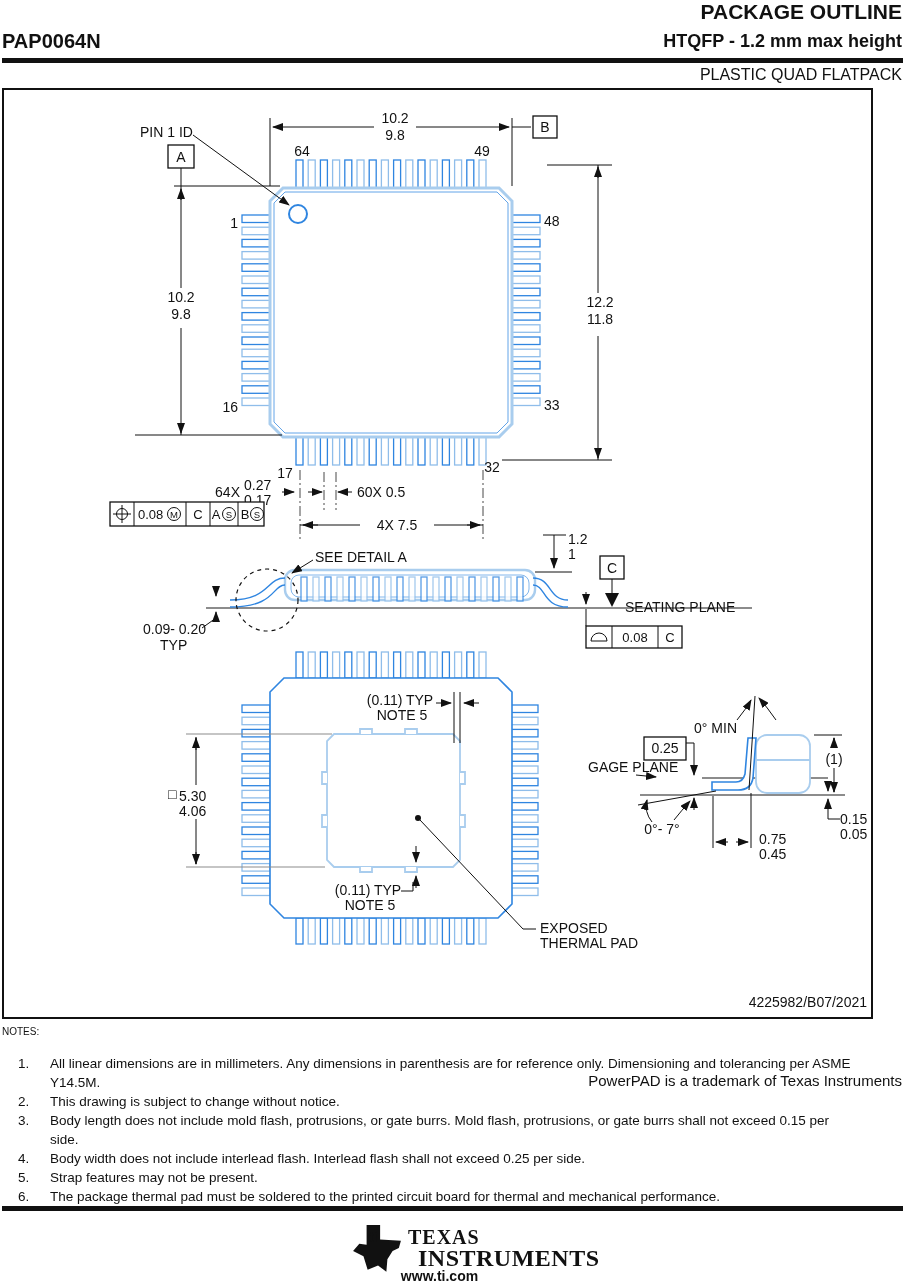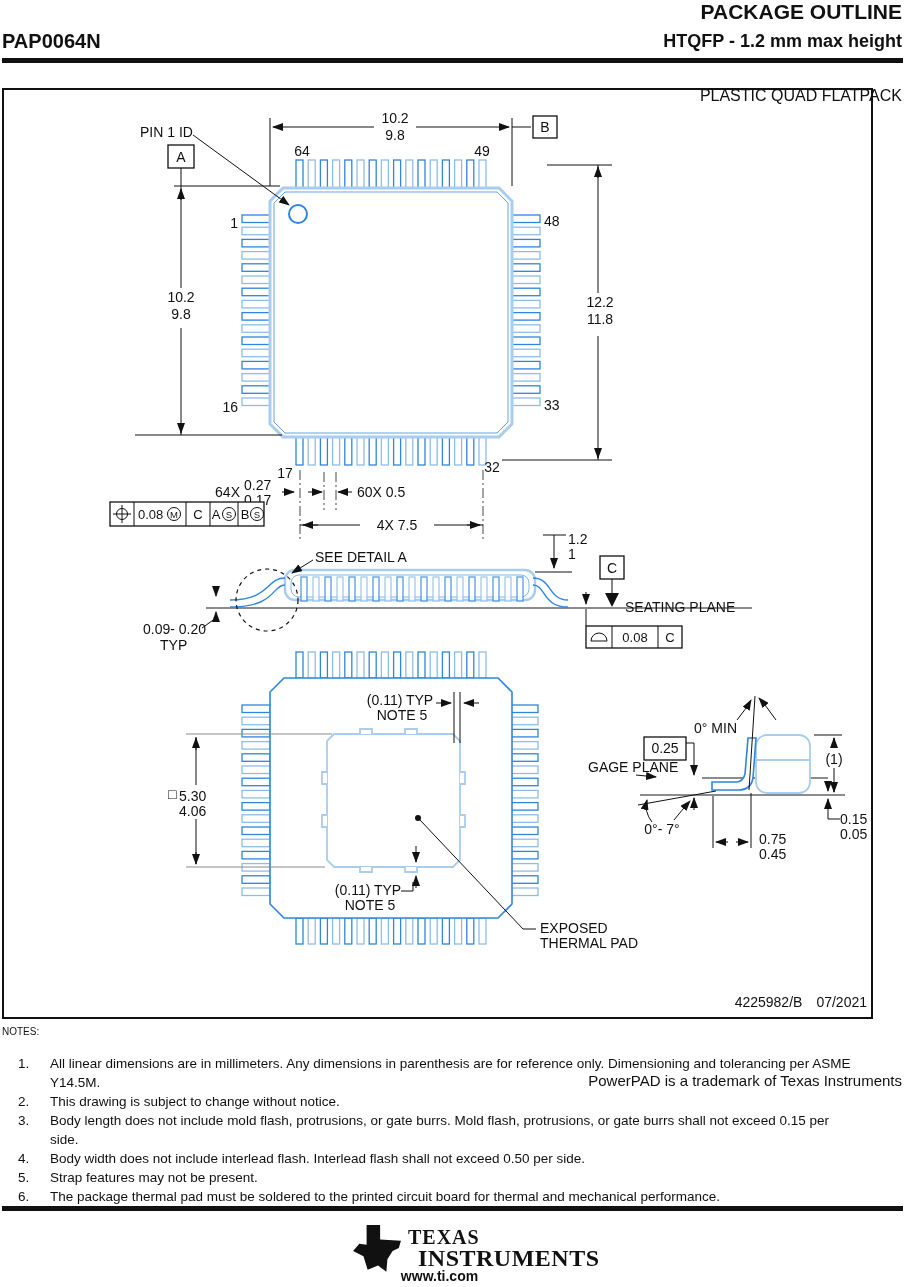--- a/index.html
+++ b/index.html
@@ -7,25 +7,25 @@
   body {
     width:905px; height:1287px; position:relative;
     font-family:"Liberation Sans", sans-serif; color:#111;
     overflow:hidden;
   }
   .abs { position:absolute; }
   .hdr-title { top:0px; right:3px; font-size:21px; font-weight:bold; }
   .hdr-part  { top:30px; left:2px; font-size:20px; font-weight:bold; }
   .hdr-sub   { top:31px; right:3px; font-size:18px; font-weight:bold; }
   .rule-top  { top:58px; left:2px; width:901px; height:5px; background:#111; }
-  .hdr-pkg   { top:66px; right:3px; font-size:16px;margin-top:21px; }
+  .hdr-pkg   { top:66px; right:3px; font-size:16px; }
   .draw-border { top:88px; left:2px; width:871px; height:931px; border:2px solid #111; }
   .draw-svg  { top:88px; left:2px; }
   .doc-num   { top:994px; right:38px; font-size:14px; }
-  .doc-num span { margin-left:14px; }
+  .doc-num span { margin-left:0; }
   .notes-label { top:1026px; left:2px; font-size:10px; }
   .trademark { top:1026px; right:3px; font-size:15px;margin-top:46px; }
   .notes-list { top:1054px; left:18px; width:860px; font-size:13.5px; line-height:19px; }
   .note { display:flex; }
   .note-num { width:24px; flex:none; }
   .note-text { flex:1; padding-left:8px; max-width:812px; }
   .rule-bottom { top:1206px; left:2px; width:901px; height:5px; background:#111; }
   .logo-icon { top:1224px; left:352px; }
   .logo-t1 { top:1226px; left:408px; font-family:"Liberation Serif", serif; font-size:20px; font-weight:bold; letter-spacing:1px; }
   .logo-t2 { top:1245px; left:418px; font-family:"Liberation Serif", serif; font-size:24px; font-weight:bold; letter-spacing:0.5px; }
@@ -468,21 +468,21 @@
   <div class="note">
       <span class="note-num">2.</span>
       <span class="note-text">This drawing is subject to change without notice.</span>
     </div>
   <div class="note">
       <span class="note-num">3.</span>
       <span class="note-text">Body length does not include mold flash, protrusions, or gate burrs.  Mold flash, protrusions, or gate burrs shall not exceed 0.15 per side.</span>
     </div>
   <div class="note">
       <span class="note-num">4.</span>
-      <span class="note-text">Body width does not include interlead flash. Interlead flash shall not exceed 0.50 per side.</span>
+      <span class="note-text">Body width does not include interlead flash. Interlead flash shall not exceed 0.25 per side.</span>
     </div>
   <div class="note">
       <span class="note-num">5.</span>
       <span class="note-text">Strap features may not be present.</span>
     </div>
   <div class="note">
       <span class="note-num">6.</span>
       <span class="note-text">The package thermal pad must be soldered to the printed circuit board for thermal and mechanical performance.</span>
     </div>
 </div>

